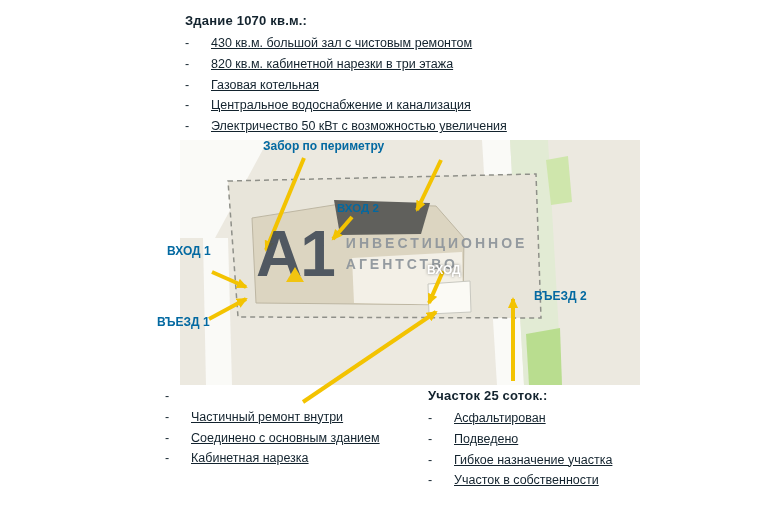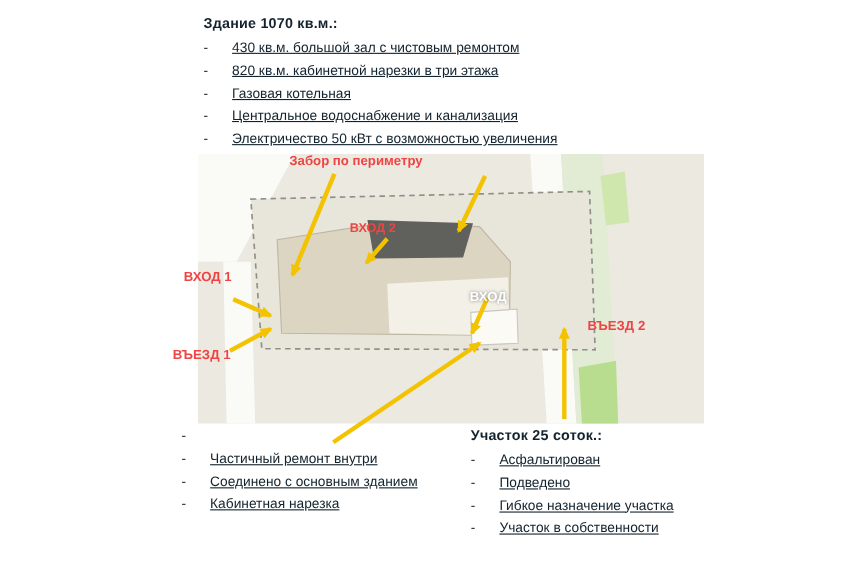--- a/index.html
+++ b/index.html
@@ -22,25 +22,25 @@
   .li { display:flex; align-items:flex-start; font-size:12.5px; line-height:1.42; margin-bottom:3px; }
   .li .dash { flex:0 0 26px; width:26px; }
   .li .txt { flex:1 1 auto;text-decoration:underline; }
 
   #top-block    { left:185px; top:13px;  width:372px; }
   #bottom-left  { left:165px; top:388px; width:237px; }
   #bottom-right { left:428px; top:388px; width:187px; }
 
   
   .map-label {
-    position:absolute; font-size:12px; font-weight:bold; color:#ef4444; white-space:nowrap;
+    position:absolute; font-size:12px; font-weight:bold; color:#0369a1; white-space:nowrap;
   }
   #lbl-fence      { left:263px; top:139px; }
   #lbl-asphalt    { left:425px; top:142px; }
-  #lbl-entrance2  { left:318px; top:202px; font-size:11.5px; }
+  #lbl-entrance2  { left:337px; top:202px; font-size:11.5px; }
   #lbl-entrance1  { left:167px; top:244px; }
   #lbl-gate1      { left:157px; top:315px; }
   #lbl-entrance-s { left:427px; top:263px; color:#ffffff; text-shadow:0 0 3px rgba(40,40,40,.55); }
   #lbl-gate2      { left:534px; top:289px; }
 
   
   .watermark { position:absolute; left:256px; top:224px; display:flex; align-items:center; gap:12px; opacity:.92; }
   .wm-logo {
     position:relative; font-size:64px; line-height:.95; font-weight:bold;
     color:#454E59; letter-spacing:-2px;
@@ -86,20 +86,30 @@
       <path d="M441,160 L417,210" marker-end="url(#arw)"></path>
       <path d="M352,217 L333,239" marker-end="url(#arw)"></path>
       <path d="M212,272 L246,287" marker-end="url(#arw)"></path>
       <path d="M209,319 L246,299" marker-end="url(#arw)"></path>
       <path d="M443,271 L429,303" marker-end="url(#arw)"></path>
       <path d="M513,381 L513,299" marker-end="url(#arw)"></path>
       <path d="M303,402 L436,312" marker-end="url(#arw)"></path>
     </g>
   </svg>
 
+  <div class="watermark">
+    <div class="wm-logo">
+      <span>А1</span>
+      <span class="wm-accent"></span>
+    </div>
+    <div class="wm-text">
+      <div>ИНВЕСТИЦИОННОЕ</div>
+      <div>АГЕНТСТВО</div>
+    </div>
+  </div>
 
   <div class="map-label" id="lbl-fence">Забор по периметру</div>
   <div class="map-label" id="lbl-entrance2">ВХОД 2</div>
   <div class="map-label" id="lbl-entrance1">ВХОД 1</div>
   <div class="map-label" id="lbl-gate1">ВЪЕЗД 1</div>
   <div class="map-label" id="lbl-entrance-s">ВХОД</div>
   <div class="map-label" id="lbl-gate2">ВЪЕЗД 2</div>
 
   <div class="info" id="top-block">
     <div class="title">Здание 1070 кв.м.:</div>

